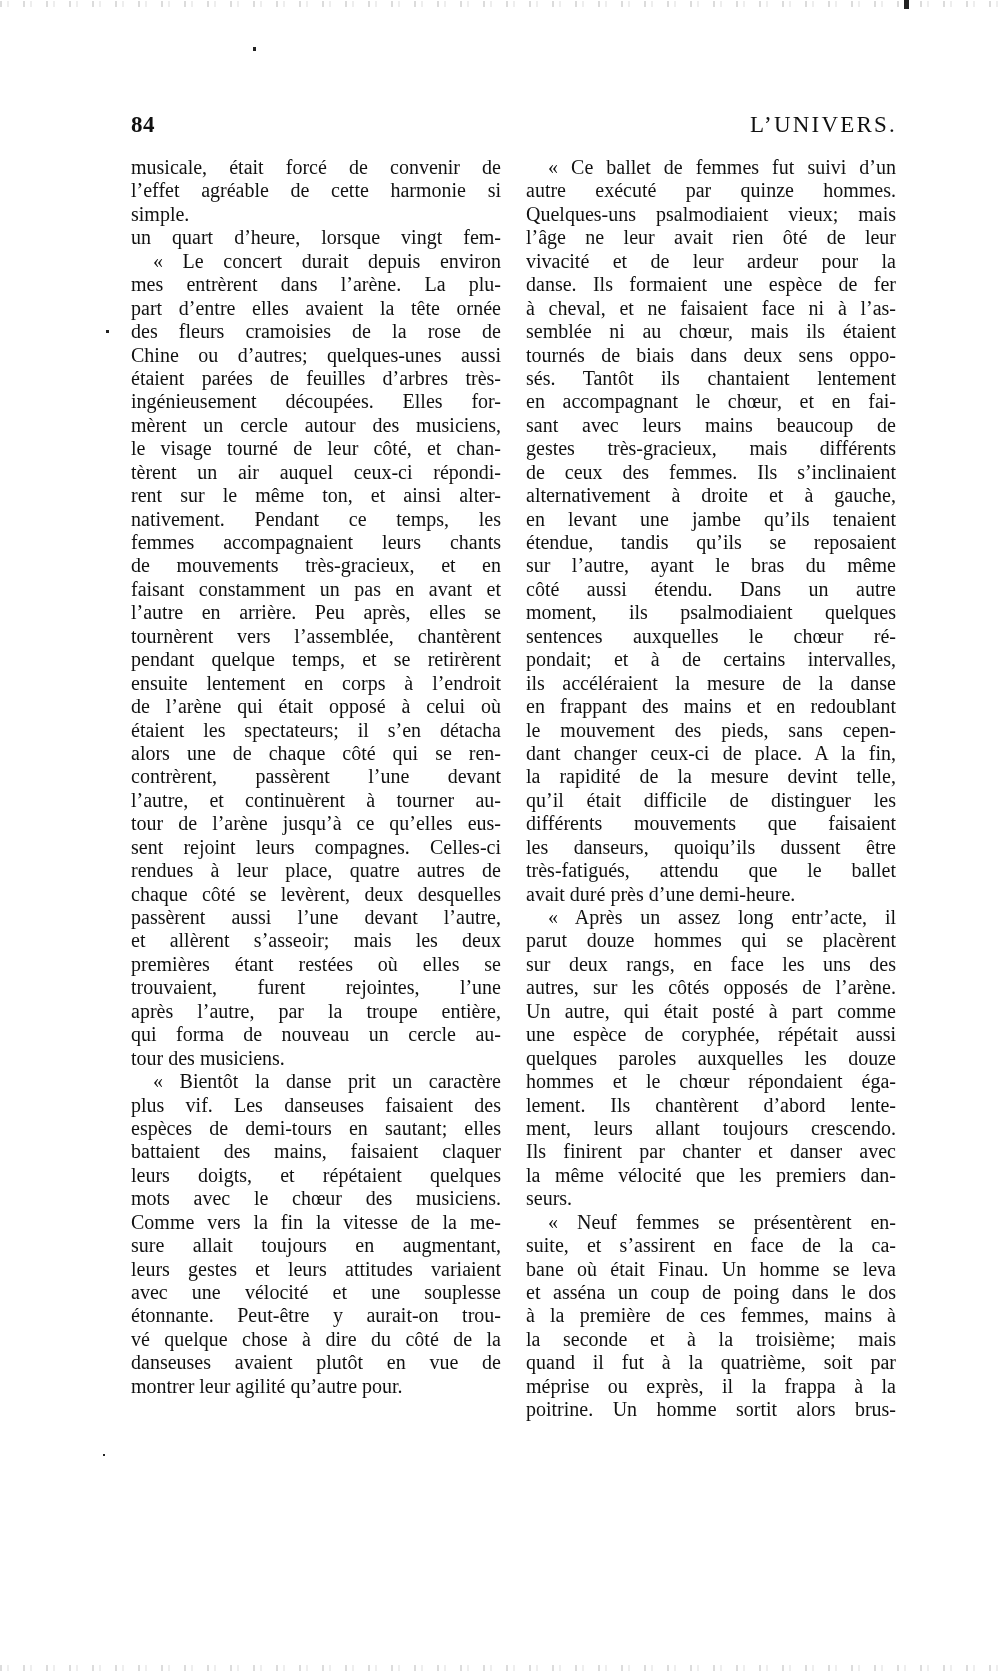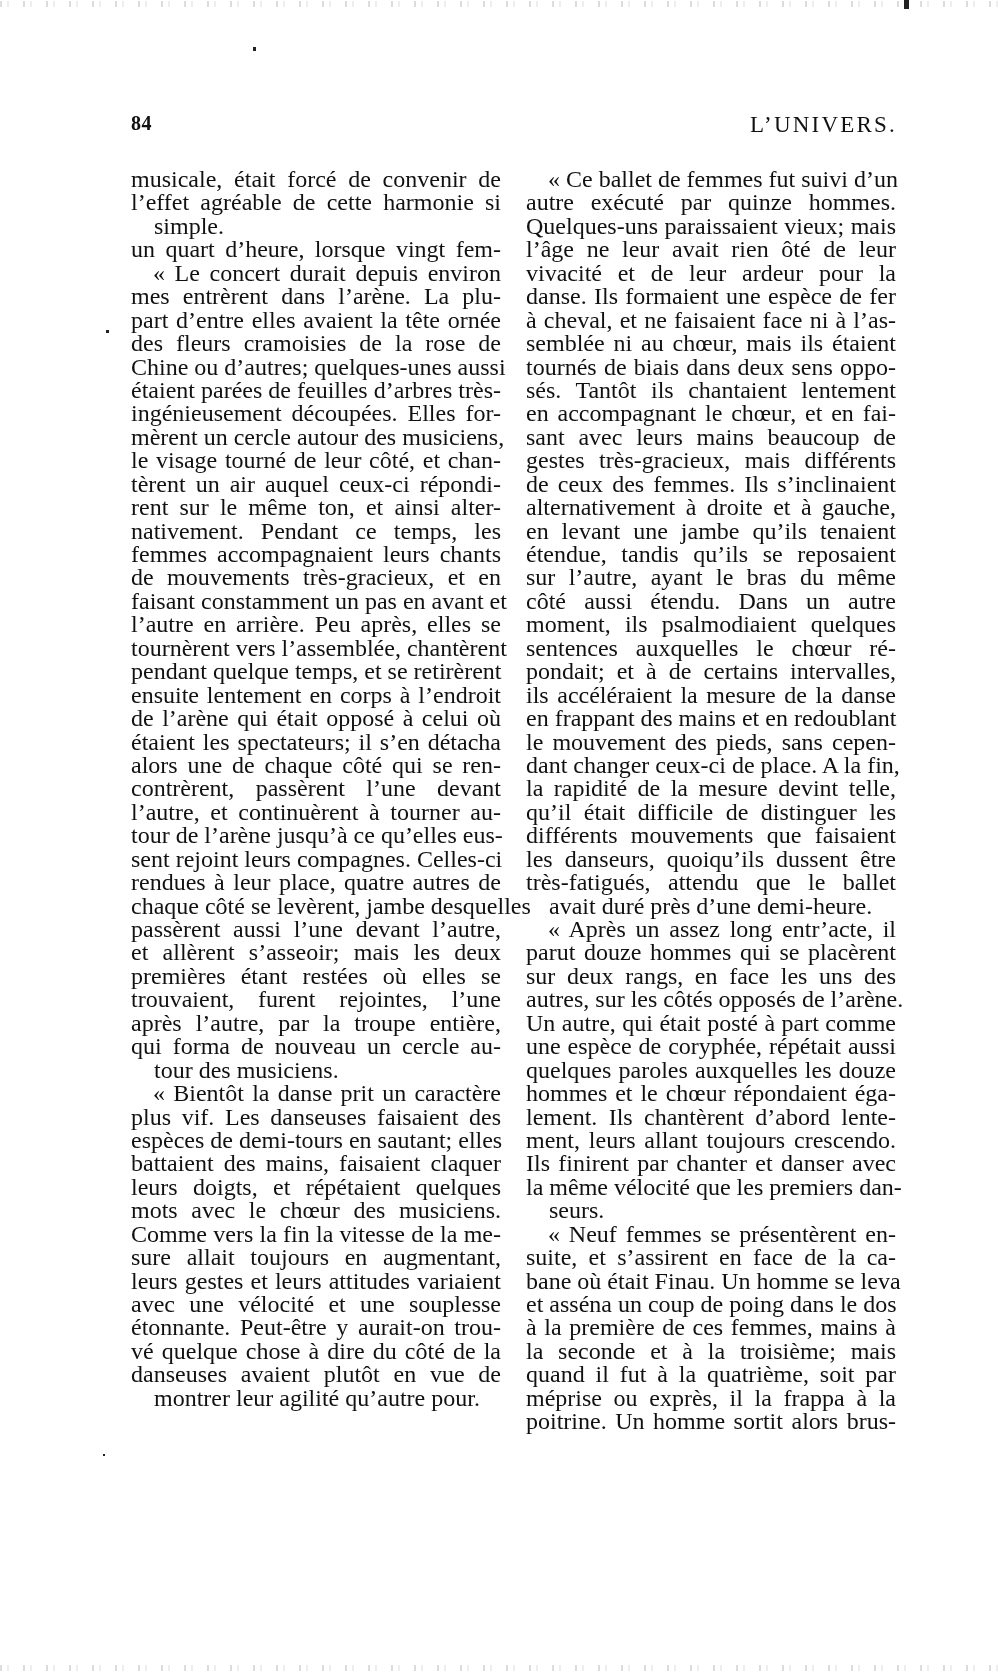--- a/index.html
+++ b/index.html
@@ -4,27 +4,27 @@
   <style>
     html, body { margin: 0; padding: 0; background: #ffffff; }
     body { width: 1000px; height: 1674px; position: relative; overflow: hidden;
            font-family: "Liberation Serif", "DejaVu Serif", serif; color: #111; }
     .scan-top, .scan-bottom { position: absolute; left: 0; width: 1000px; height: 10px;
       background-image: repeating-linear-gradient(90deg, rgba(0,0,0,0.25) 0 2px, transparent 2px 7px, rgba(0,0,0,0.12) 7px 9px, transparent 9px 23px); opacity: 0.55; }
     .scan-top { top: 1px; height: 6px; }
     .scan-bottom { top: 1665px; height: 6px; }
     .speck { position: absolute; background: #222; }
     .header { position: absolute; top: 112px; left: 131px; width: 766px; height: 30px; }
-    .page-number { position: absolute; left: 0; top: 0; font-size: 20px; font-weight: bold; letter-spacing: 0.5px; }
+    .page-number { position: absolute; left: 0; top: 0; font-size: 23px; font-weight: bold; letter-spacing: 0.5px; }
     .running-title { position: absolute; left: 0; right: 0; top: 0; text-align: right; font-size: 23px; letter-spacing: 2.2px; }
-    .col { position: absolute; top: 168px; width: 370px; font-size: 24px; line-height: 23.45px; }
+    .col { position: absolute; top: 156px; width: 370px; font-size: 20px; line-height: 23.45px; }
     .col-left { left: 131px; }
     .col-right { left: 526px; }
     .line { display: block; white-space: nowrap; text-align: justify; text-align-last: justify; height: 23.45px; }
-    .line.last { text-align-last: left; margin-left: 23px; }
+    .line.last { text-align-last: left; }
     .line.indent { padding-left: 22px; }
   </style>
 </head>
 <body>
 
 <div class="scan-top"></div>
 <div class="speck" style="left:253px;top:47px;width:3px;height:4px;"></div>
 <div class="speck" style="left:904px;top:0px;width:5px;height:9px;"></div>
 <div class="speck" style="left:106px;top:330px;width:3px;height:3px;"></div>
 <div class="speck" style="left:103px;top:1454px;width:2px;height:2px;"></div>
@@ -59,21 +59,21 @@
     <span class="line">pendant quelque temps, et se retirèrent</span>
     <span class="line">ensuite lentement en corps à l’endroit</span>
     <span class="line">de l’arène qui était opposé à celui où</span>
     <span class="line">étaient les spectateurs; il s’en détacha</span>
     <span class="line">alors une de chaque côté qui se ren-</span>
     <span class="line">contrèrent, passèrent l’une devant</span>
     <span class="line">l’autre, et continuèrent à tourner au-</span>
     <span class="line">tour de l’arène jusqu’à ce qu’elles eus-</span>
     <span class="line">sent rejoint leurs compagnes. Celles-ci</span>
     <span class="line">rendues à leur place, quatre autres de</span>
-    <span class="line">chaque côté se levèrent, jambe desquelles</span>
+    <span class="line">chaque côté se levèrent, deux desquelles</span>
     <span class="line">passèrent aussi l’une devant l’autre,</span>
     <span class="line">et allèrent s’asseoir; mais les deux</span>
     <span class="line">premières étant restées où elles se</span>
     <span class="line">trouvaient, furent rejointes, l’une</span>
     <span class="line">après l’autre, par la troupe entière,</span>
     <span class="line">qui forma de nouveau un cercle au-</span>
     <span class="line last">tour des musiciens.</span>
     <span class="line indent">« Bientôt la danse prit un caractère</span>
     <span class="line">plus vif. Les danseuses faisaient des</span>
     <span class="line">espèces de demi-tours en sautant; elles</span>
@@ -85,21 +85,21 @@
     <span class="line">leurs gestes et leurs attitudes variaient</span>
     <span class="line">avec une vélocité et une souplesse</span>
     <span class="line">étonnante. Peut-être y aurait-on trou-</span>
     <span class="line">vé quelque chose à dire du côté de la</span>
     <span class="line">danseuses avaient plutôt en vue de</span>
     <span class="line last">montrer leur agilité qu’autre pour.</span>
   </div>
 <div class="col col-right" id="col-right">
     <span class="line indent">« Ce ballet de femmes fut suivi d’un</span>
     <span class="line">autre exécuté par quinze hommes.</span>
-    <span class="line">Quelques-uns paraissaient vieux; mais</span>
+    <span class="line">Quelques-uns psalmodiaient vieux; mais</span>
     <span class="line">l’âge ne leur avait rien ôté de leur</span>
     <span class="line">vivacité et de leur ardeur pour la</span>
     <span class="line">danse. Ils formaient une espèce de fer</span>
     <span class="line">à cheval, et ne faisaient face ni à l’as-</span>
     <span class="line">semblée ni au chœur, mais ils étaient</span>
     <span class="line">tournés de biais dans deux sens oppo-</span>
     <span class="line">sés. Tantôt ils chantaient lentement</span>
     <span class="line">en accompagnant le chœur, et en fai-</span>
     <span class="line">sant avec leurs mains beaucoup de</span>
     <span class="line">gestes très-gracieux, mais différents</span>

